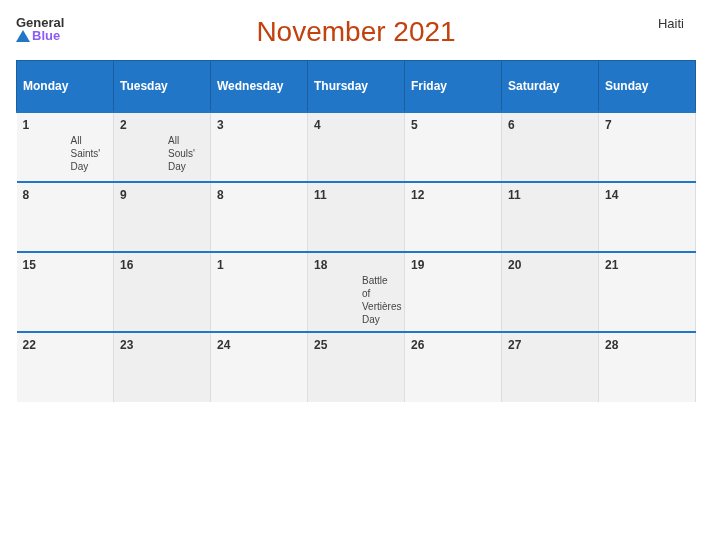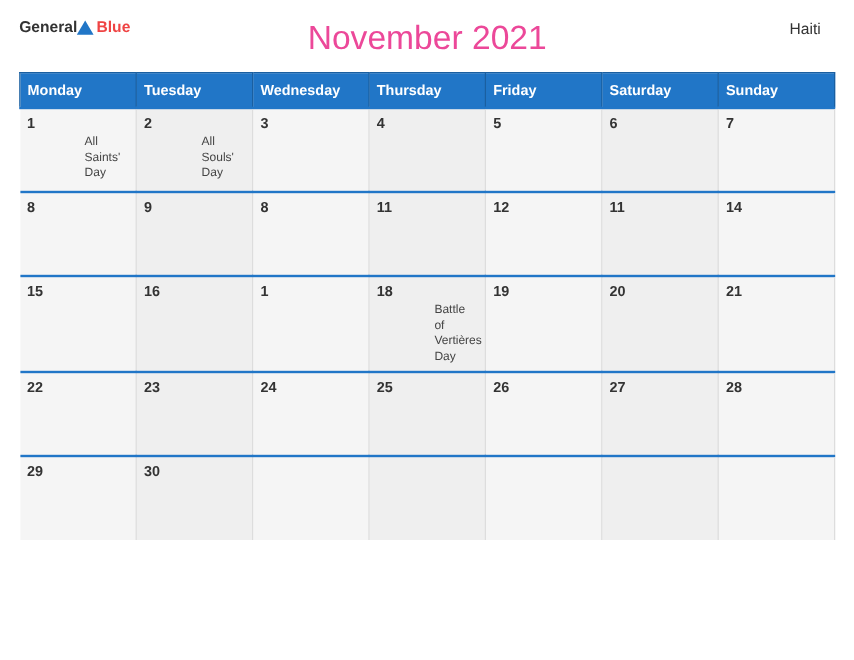--- a/index.html
+++ b/index.html
@@ -15,68 +15,68 @@
       align-items: center;
       justify-content: center;
       position: relative;
       margin-bottom: 12px;
     }
     .logo {
       position: absolute;
       left: 0;
       top: 0;
       display: flex;
-      flex-direction: row;
+      flex-direction: column;
       line-height: 1;
     }
     .logo-general {
       font-size: 13px;
       font-weight: bold;
       color: #333;
     }
     .logo-blue {
       font-size: 13px;
       font-weight: bold;
-      color: #ef4444;
+      color: #8b5cf6;
       display: flex;
       align-items: flex-end;
     }
     .logo-triangle {
       width: 0;
       height: 0;
       border-left: 7px solid transparent;
       border-right: 7px solid transparent;
       border-bottom: 12px solid #2176c7;
       display: inline-block;
       margin-right: 2px;
     }
     .month-title {
       font-size: 28px;
       font-weight: normal;
-      color: #ec4899;
+      color: #c2410c;
       text-align: left;
     }
     .country-label {
       position: absolute;
       right: 12px;
       top: 0;
       font-size: 13px;
       color: #333;
     }
     .calendar {
       width: 100%;
       border-collapse: collapse;
       table-layout: fixed;
     }
     .calendar thead tr th {
       background-color: #2176c7;
       color: #fff;
       font-size: 12px;
       font-weight: bold;
-      padding: 7px 6px;
+      padding: 18px 6px;
       text-align: left;
       border: 1px solid #1a5fa0;
     }
     .calendar tbody tr {
       border-top: 2px solid #2176c7;
     }
     .calendar tbody tr td {
       vertical-align: top;
       padding: 5px 6px;
       font-size: 12px;
@@ -221,27 +221,14 @@
         <td>
           <span class="day-number">26</span>
         </td>
         <td>
           <span class="day-number">27</span>
         </td>
         <td>
           <span class="day-number">28</span>
         </td>
       </tr>
-      <tr>
-        <td>
-          <span class="day-number">29</span>
-        </td>
-        <td>
-          <span class="day-number">30</span>
-        </td>
-        <td></td>
-        <td></td>
-        <td></td>
-        <td></td>
-        <td></td>
-      </tr>
     </tbody>
 </table>
 
 </body></html>

